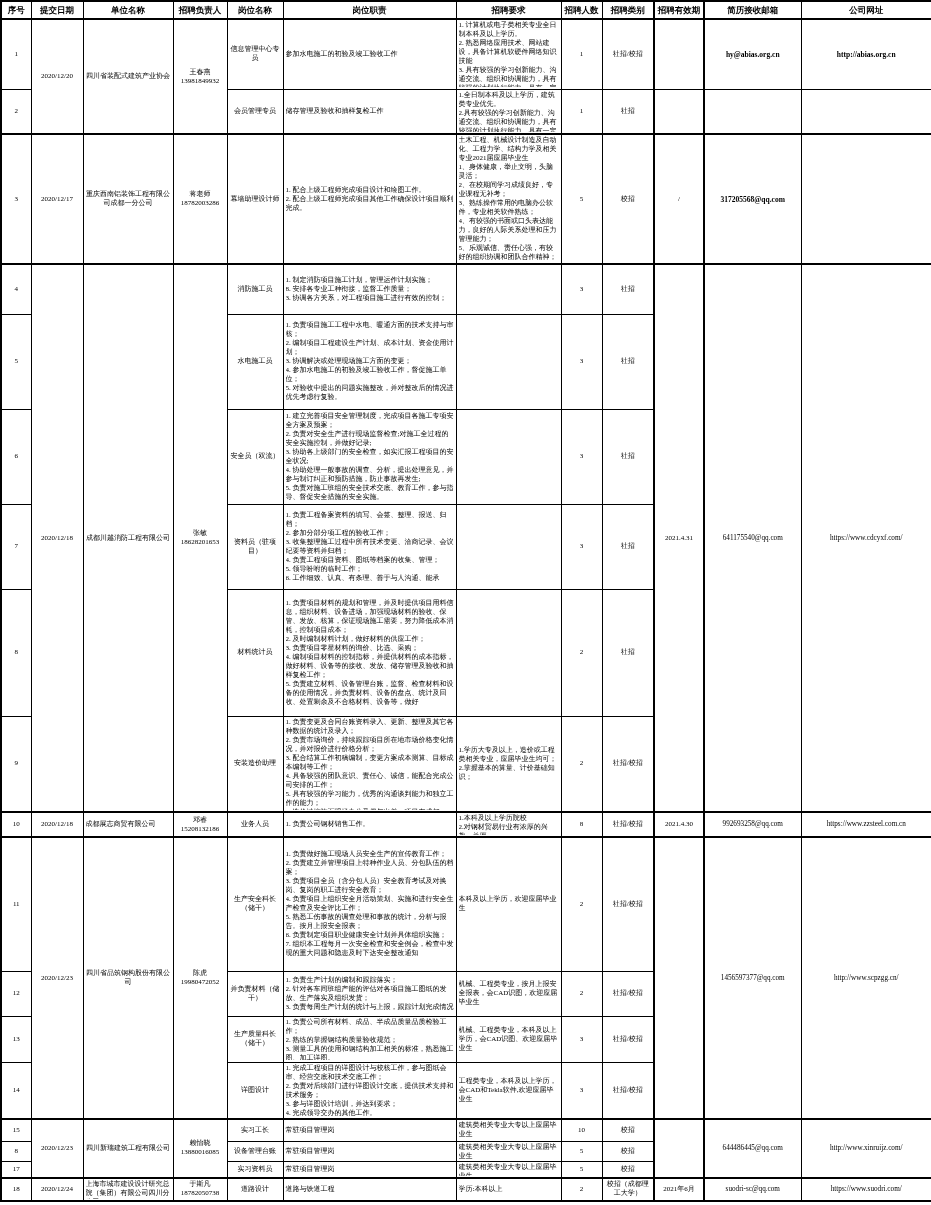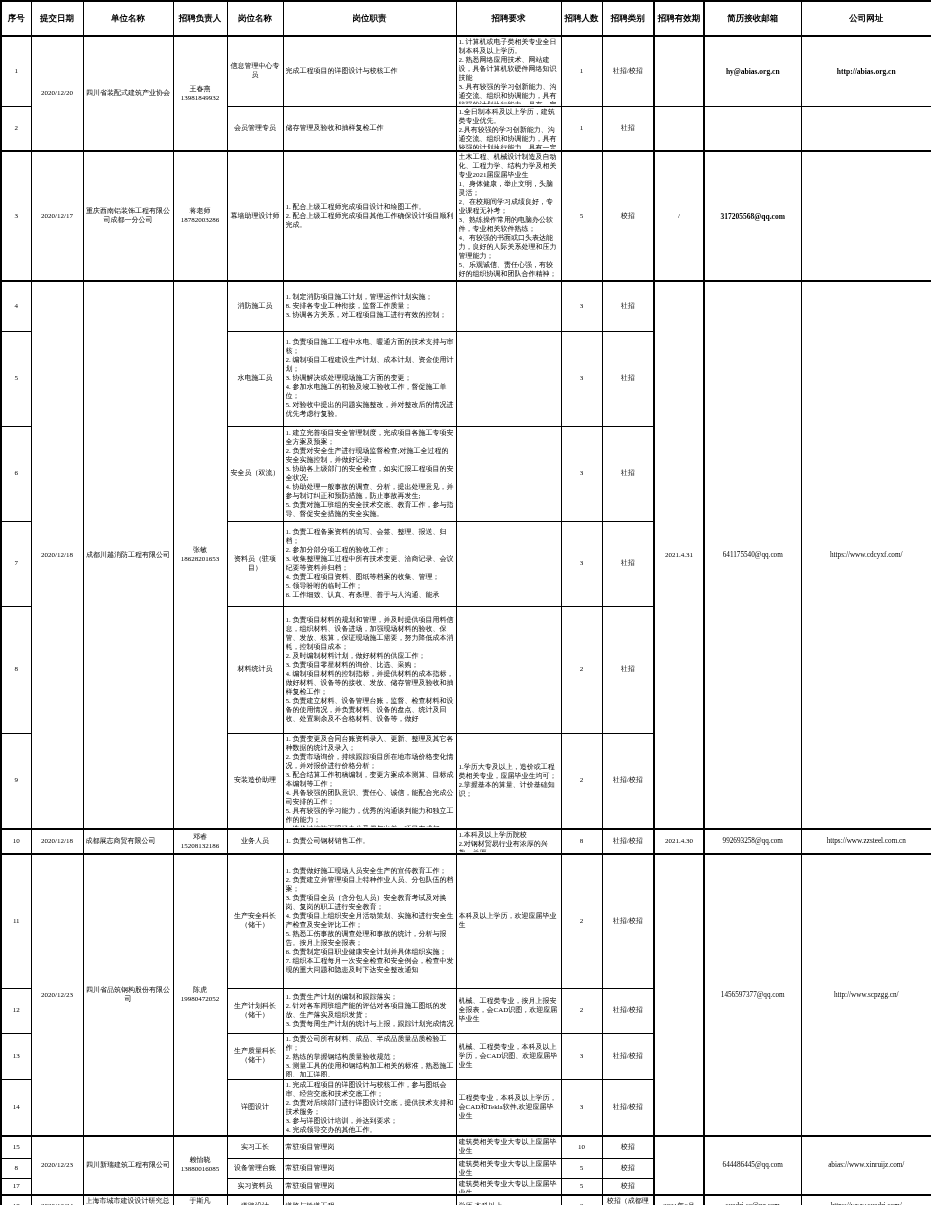--- a/index.html
+++ b/index.html
@@ -32,21 +32,21 @@
         <col style="width:173px">
         <col style="width:105px">
         <col style="width:41px">
     <col style="width:52px">
         <col style="width:50px">
         <col style="width:97px">
         <col style="width:131px">
   </colgroup>
 
   <tbody>
-        <tr style="height:35px">
+        <tr style="height:18px">
     <th>序号</th>
     <th>提交日期</th>
     <th>单位名称</th>
     <th>招聘负责人</th>
     <th>岗位名称</th>
     <th>岗位职责</th>
     <th>招聘要求</th>
     <th>招聘人数</th>
     <th>招聘类别</th>
     <th class="v">招聘有效期</th>
@@ -54,21 +54,21 @@
     <th>公司网址</th>
   </tr>
 
   <tr style="height:70px">
     <td>1</td>
     <td rowspan="2">2020/12/20</td>
     <td rowspan="2">四川省装配式建筑产业协会</td>
     <td rowspan="2">王春燕
 13981849932</td>
     <td>信息管理中心专员</td>
-    <td class="l"><div class="clip" style="max-height:66px">完成工程项目的详图设计与校核工作</div></td>
+    <td class="l"><div class="clip" style="max-height:66px">参加水电施工的初验及竣工验收工作</div></td>
     <td class="l"><div class="clip" style="max-height:66px">1. 计算机或电子类相关专业全日制本科及以上学历。
 2. 熟悉网络应用技术、网站建设，具备计算机软硬件网络知识技能
 3. 具有较强的学习创新能力、沟通交流、组织和协调能力，具有较强的计划执行能力，具有一定的抗压能力。</div></td>
     <td>1</td>
     <td>社招/校招</td>
     <td class="v"></td>
     <td class="b">hy@abias.org.cn</td>
     <td class="b">http://abias.org.cn</td>
   </tr>
 
@@ -228,21 +228,21 @@
     <td class="l"><div class="clip" style="max-height:130px">本科及以上学历，欢迎应届毕业生</div></td>
     <td>2</td>
     <td>社招/校招</td>
     <td class="v" rowspan="4"></td>
     <td rowspan="4" class="mono">1456597377@qq.com</td>
     <td rowspan="4" class="mono">http://www.scpzgg.cn/</td>
   </tr>
 
   <tr style="height:45px">
     <td>12</td>
-    <td>生产计划科长（储干）</td>
+    <td>并负责材料（储干）</td>
     <td class="l"><div class="clip" style="max-height:41px">1. 负责生产计划的编制和跟踪落实；
 2. 针对各车间班组产能的评估对各项目施工图纸的发放、生产落实及组织发货；
 3. 负责每周生产计划的统计与上报，跟踪计划完成情况</div></td>
     <td class="l"><div class="clip" style="max-height:41px">机械、工程类专业，按月上报安全报表，会CAD识图，欢迎应届毕业生</div></td>
     <td>2</td>
     <td>社招/校招</td>
   </tr>
 
   <tr style="height:46px">
     <td>13</td>
@@ -273,21 +273,21 @@
     <td rowspan="3">四川新瑞建筑工程有限公司</td>
     <td rowspan="3">赖怡晓
 13880016085</td>
     <td>实习工长</td>
     <td class="l">常驻项目管理岗</td>
     <td class="l"><div class="clip" style="max-height:18px">建筑类相关专业大专以上应届毕业生</div></td>
     <td>10</td>
     <td>校招</td>
     <td class="v" rowspan="3"></td>
     <td rowspan="3" class="mono">644486445@qq.com</td>
-    <td rowspan="3" class="mono">abias://www.xinruijz.com/</td>
+    <td rowspan="3" class="mono">http://www.xinruijz.com/</td>
   </tr>
 
   <tr style="height:20px">
     <td>8</td>
     <td>设备管理台账</td>
     <td class="l">常驻项目管理岗</td>
     <td class="l"><div class="clip" style="max-height:16px">建筑类相关专业大专以上应届毕业生</div></td>
     <td>5</td>
     <td>校招</td>
   </tr>

